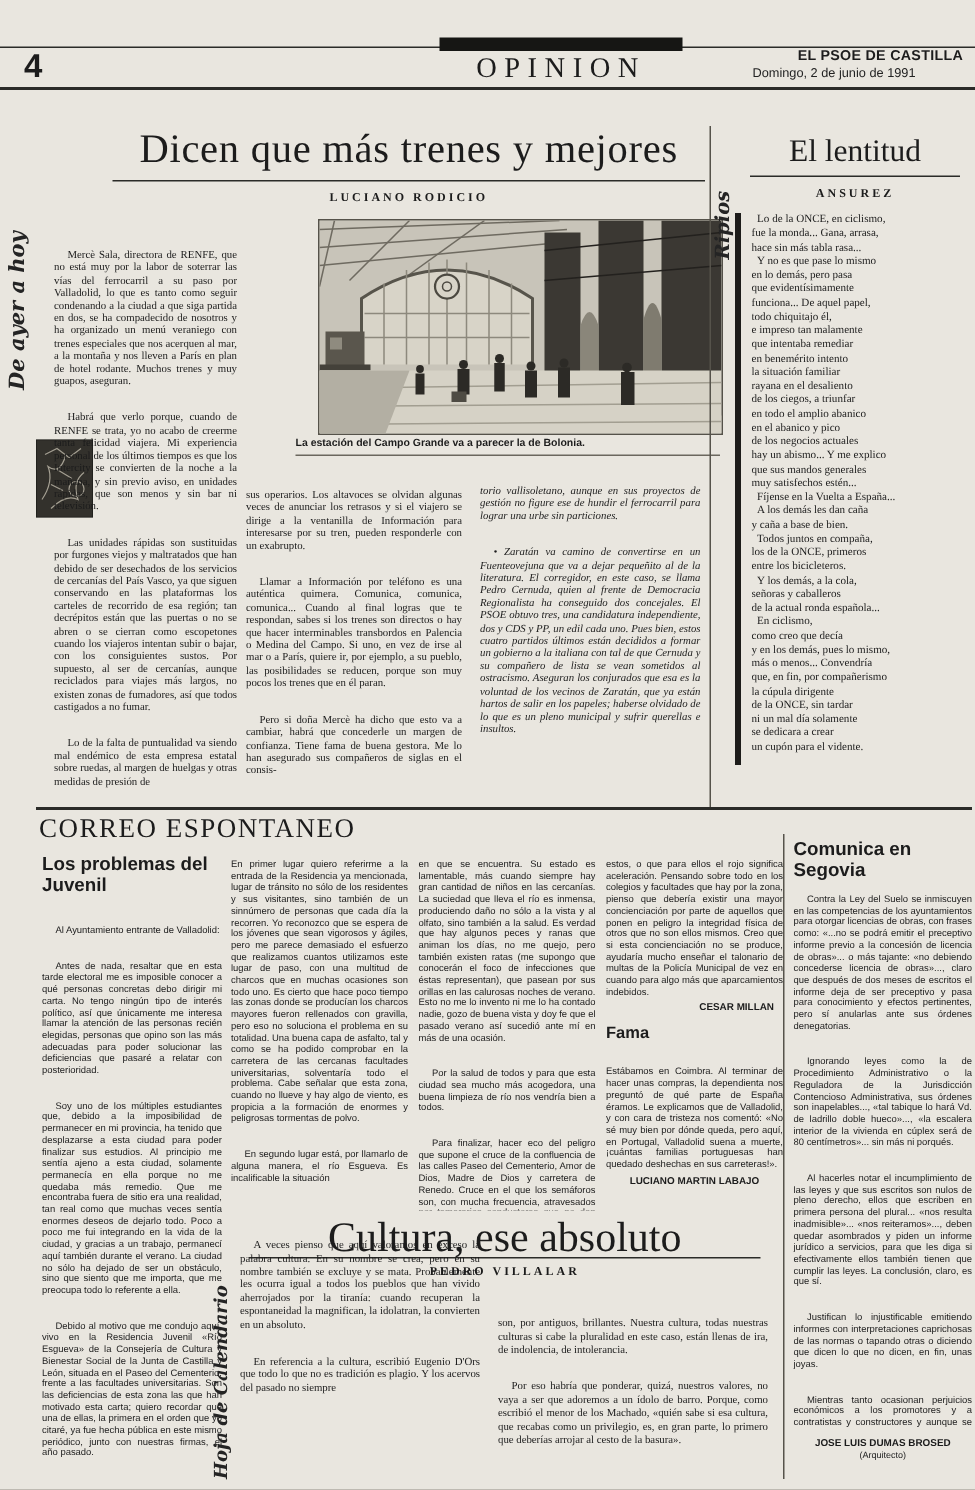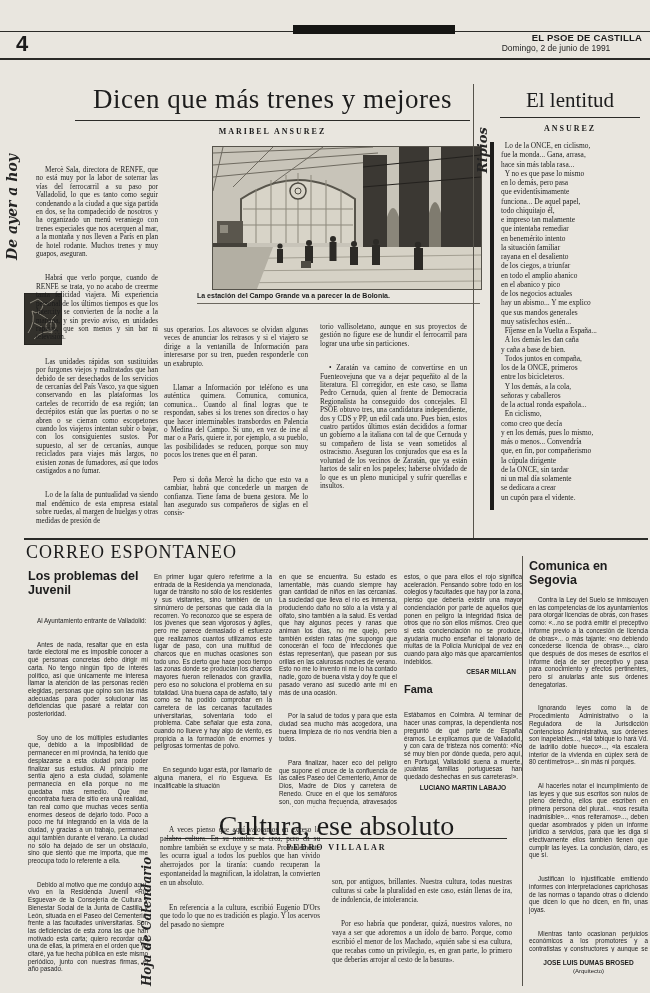--- a/index.html
+++ b/index.html
@@ -34,29 +34,30 @@
   .vidente-title{font-size:21px;text-align:center;}
 </style>
 </head>
 <body>
 
 <div class="page">
 
   <div class="rule" style="left:0;top:31px;width:650px;height:1px;"></div>
   <div class="abs" style="left:293px;top:25px;width:162px;height:9px;background:#161614;"></div>
   <div class="abs page-num" style="left:16px;top:31px;">4</div>
+  <div class="abs section-title" style="left:278px;top:35px;width:192px;">OPINION</div>
   <div class="abs masthead" style="left:470px;top:32px;width:172px;">EL PSOE DE CASTILLA</div>
   <div class="abs date" style="left:470px;top:43px;width:172px;">Domingo, 2 de junio de 1991</div>
   <div class="rule" style="left:0;top:58px;width:650px;height:2px;"></div>
 
   <div class="vlabel" style="left:4px;top:130px;height:155px;font-size:14px;">De ayer a hoy</div>
 
   <div class="abs headline" style="left:70px;top:84px;width:405px;">Dicen que más trenes y mejores</div>
   <div class="rule" style="left:75px;top:120px;width:395px;height:1px;"></div>
-  <div class="abs byline" style="left:75px;top:127px;width:395px;">MARIBEL ANSUREZ</div>
+  <div class="abs byline" style="left:75px;top:127px;width:395px;">LUCIANO RODICIO</div>
 
   <div class="abs" style="left:212px;top:146px;width:268px;height:142px;border:1px solid #55524a;background:#c9c5bb;">
     <svg width="268" height="142" viewBox="0 0 268 142">
       <rect x="0" y="0" width="268" height="142" fill="#c8c4b9"></rect>
 
       <g stroke="#6e6a60" stroke-width="1">
         <line x1="0" y1="6" x2="160" y2="0"></line>
           <line x1="0" y1="18" x2="165" y2="6"></line>
         <line x1="0" y1="30" x2="168" y2="14"></line>
           <line x1="10" y1="0" x2="0" y2="44"></line>
@@ -140,21 +141,21 @@
       <p>Mercè Sala, directora de RENFE, que no está muy por la labor de soterrar las vías del ferrocarril a su paso por Valladolid, lo que es tanto como seguir condenando a la ciudad a que siga partida en dos, se ha compadecido de nosotros y ha organizado un menú veraniego con trenes especiales que nos acerquen al mar, a la montaña y nos lleven a París en plan de hotel rodante. Muchos trenes y muy guapos, aseguran.</p>
       <p>Habrá que verlo porque, cuando de RENFE se trata, yo no acabo de creerme tanta felicidad viajera. Mi experiencia personal de los últimos tiempos es que los Intercity se convierten de la noche a la mañana, y sin previo aviso, en unidades rápidas, que son menos y sin bar ni televisión.</p>
       <p>Las unidades rápidas son sustituidas por furgones viejos y maltratados que han debido de ser desechados de los servicios de cercanías del País Vasco, ya que siguen conservando en las plataformas los carteles de recorrido de esa región; tan decrépitos están que las puertas o no se abren o se cierran como escopetones cuando los viajeros intentan subir o bajar, con los consiguientes sustos. Por supuesto, al ser de cercanías, aunque reciclados para viajes más largos, no existen zonas de fumadores, así que todos castigados a no fumar.</p>
       <p>Lo de la falta de puntualidad va siendo mal endémico de esta empresa estatal sobre ruedas, al margen de huelgas y otras medidas de presión de</p>
     </div>
   <div class="col serif-body cont" style="left:164px;top:310px;width:144px;height:238px;">
       <p>sus operarios. Los altavoces se olvidan algunas veces de anunciar los retrasos y si el viajero se dirige a la ventanilla de Información para interesarse por su tren, pueden responderle con un exabrupto.</p>
       <p>Llamar a Información por teléfono es una auténtica quimera. Comunica, comunica, comunica... Cuando al final logras que te respondan, sabes si los trenes son directos o hay que hacer interminables transbordos en Palencia o Medina del Campo. Si uno, en vez de irse al mar o a París, quiere ir, por ejemplo, a su pueblo, las posibilidades se reducen, porque son muy pocos los trenes que en él paran.</p>
       <p>Pero si doña Mercè ha dicho que esto va a cambiar, habrá que concederle un margen de confianza. Tiene fama de buena gestora. Me lo han asegurado sus compañeros de siglas en el consis-</p>
     </div>
-  <div class="col serif-body cont" style="left:320px;top:307px;width:147px;height:246px;">
+  <div class="col serif-body cont" style="left:320px;top:307px;width:147px;height:246px;font-style:italic;">
       <p>torio vallisoletano, aunque en sus proyectos de gestión no figure ese de hundir el ferrocarril para lograr una urbe sin particiones.</p>
       <p>• Zaratán va camino de convertirse en un Fuenteovejuna que va a dejar pequeñito al de la literatura. El corregidor, en este caso, se llama Pedro Cernuda, quien al frente de Democracia Regionalista ha conseguido dos concejales. El PSOE obtuvo tres, una candidatura independiente, dos y CDS y PP, un edil cada uno. Pues bien, estos cuatro partidos últimos están decididos a formar un gobierno a la italiana con tal de que Cernuda y su compañero de lista se vean sometidos al ostracismo. Aseguran los conjurados que esa es la voluntad de los vecinos de Zaratán, que ya están hartos de salir en los papeles; haberse olvidado de lo que es un pleno municipal y sufrir querellas e insultos.</p>
     </div>
 
   <div class="rule" style="left:473px;top:84px;width:1px;height:456px;background:#56534b;"></div>
   <div class="vlabel" style="left:475px;top:114px;height:72px;font-size:13px;">Ripios</div>
 
   <div class="abs vidente-title" style="left:495px;top:88px;width:150px;">El lentitud</div>
   <div class="rule" style="left:500px;top:117px;width:140px;height:1px;"></div>
   <div class="abs byline" style="left:500px;top:124px;width:140px;">ANSUREZ</div>

